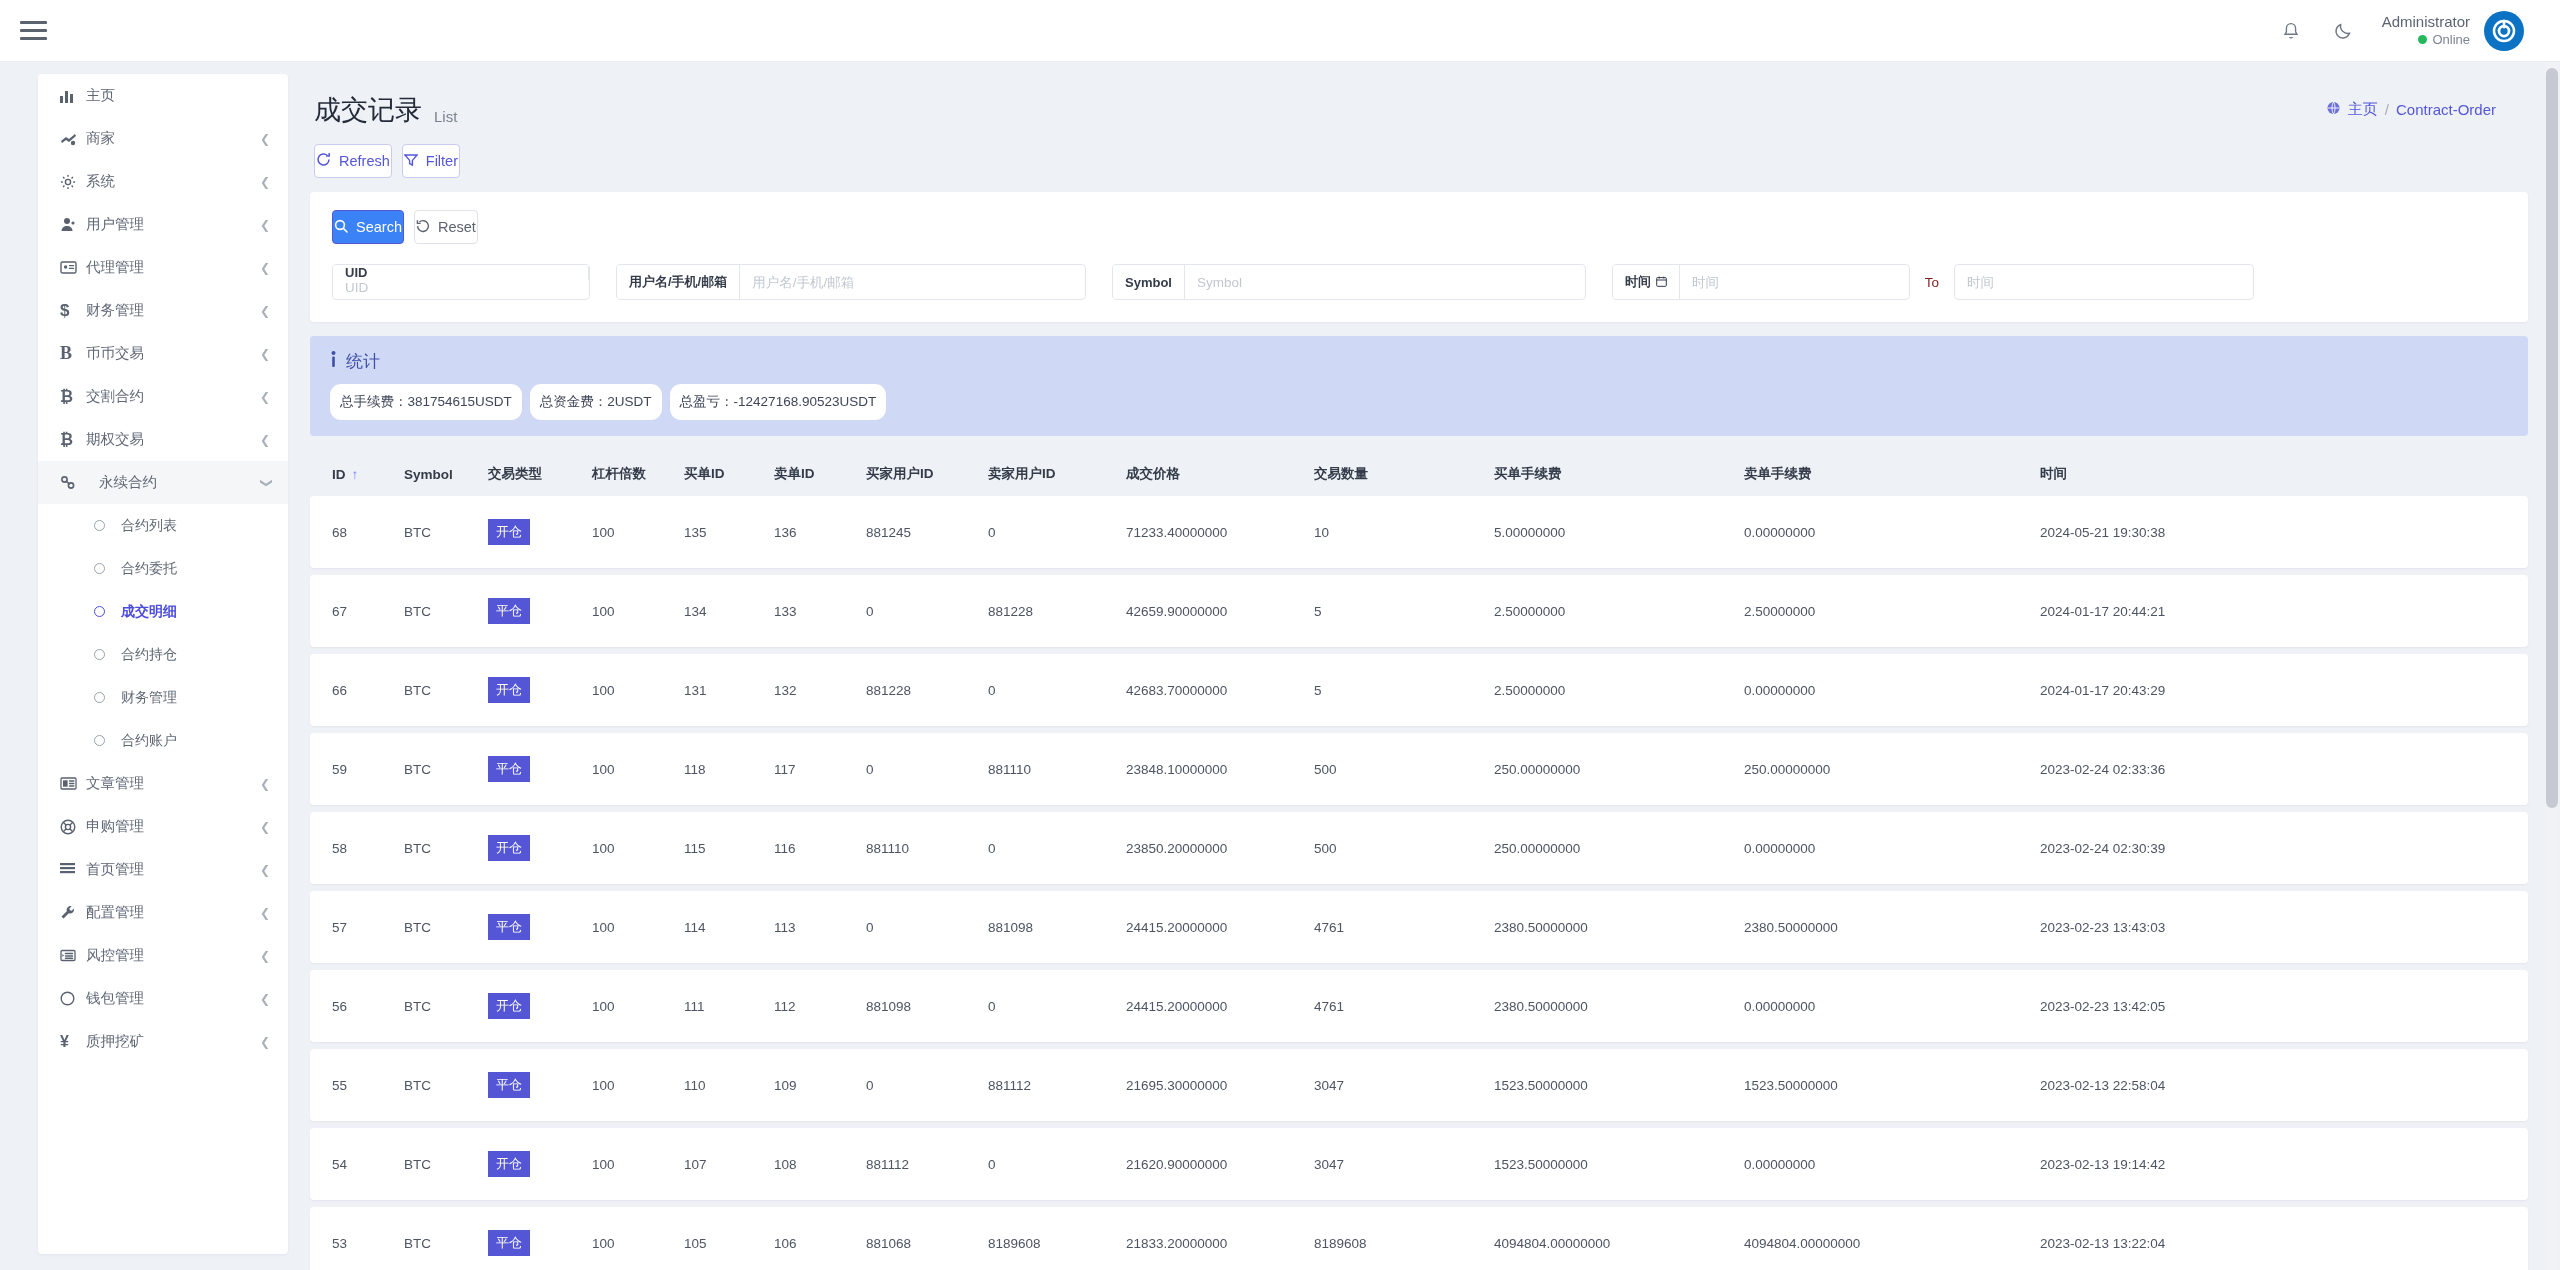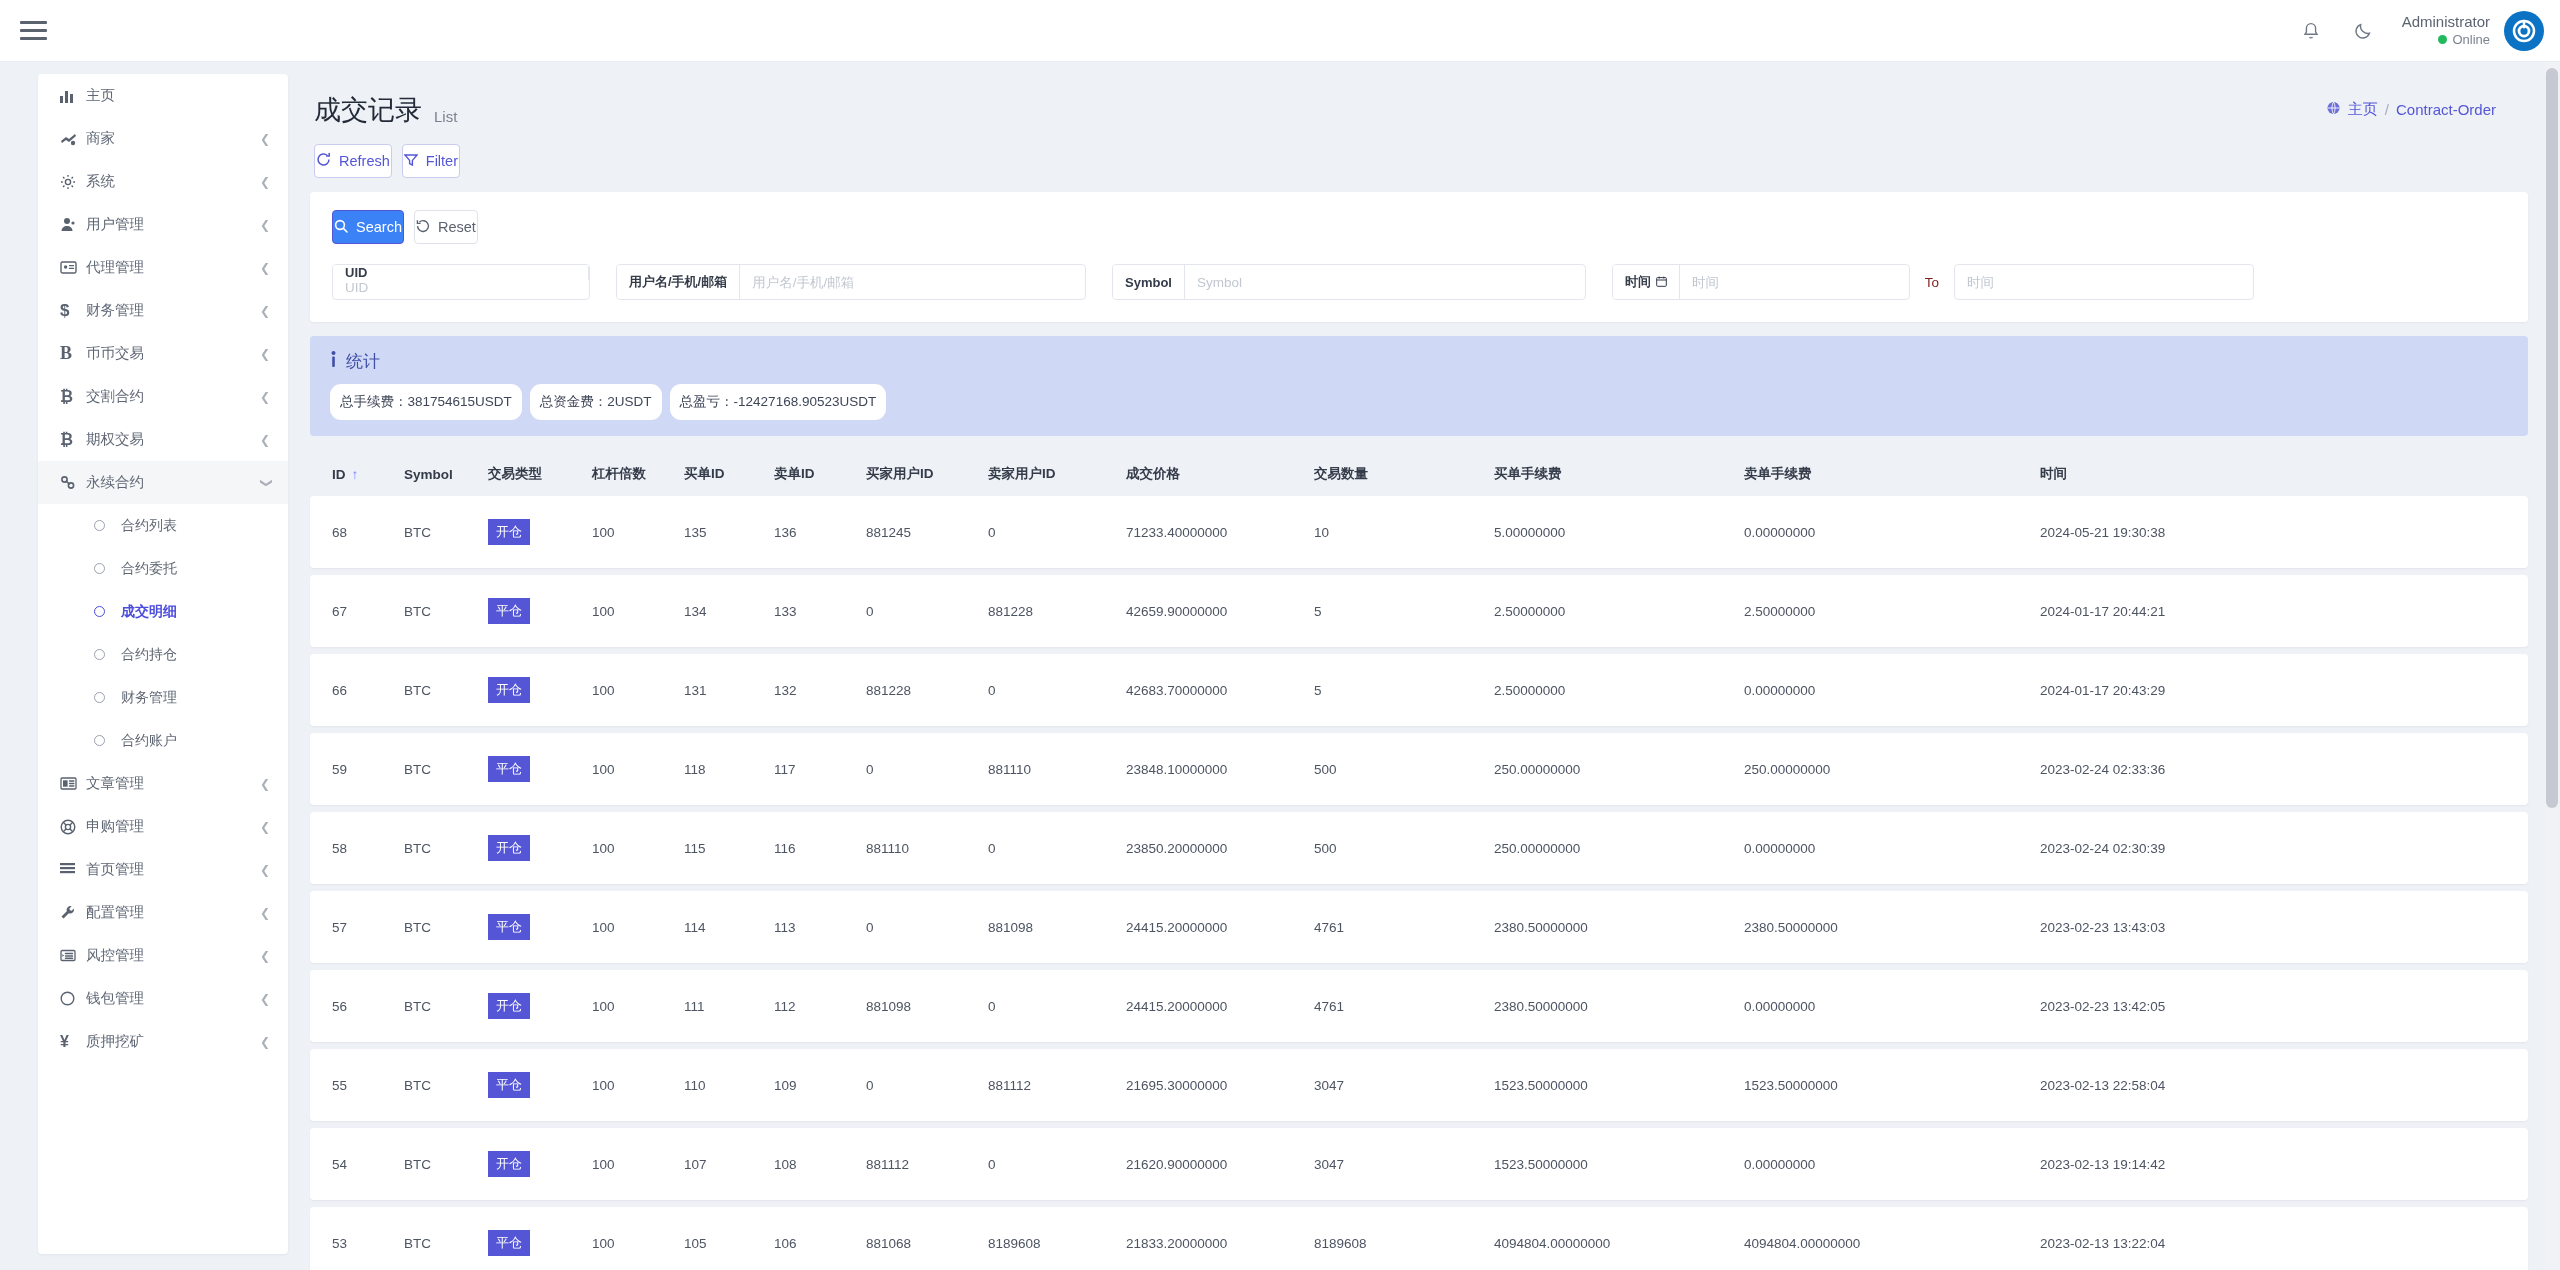--- a/index.html
+++ b/index.html
@@ -13,21 +13,21 @@
   
   .topbar {
     position: absolute; top: 0; left: 0; width: 2560px; height: 62px;
     background: #ffffff; display: flex; align-items: center;
     border-bottom: 1px solid #e9ecf2;
   }
   .hamburger { margin-left: 20px; width: 30px; height: 24px; display: flex;
     flex-direction: column; justify-content: center; gap: 5px; cursor: pointer; }
   .hamburger span { display: block; height: 3px; width: 27px; background: #5a6270; border-radius: 1px; }
 
-  .topright { margin-left: auto; display: flex; align-items: center; gap: 26px; padding-right: 16px; }
+  .topright { margin-left: auto; display: flex; align-items: center; gap: 26px; padding-right: 36px; }
   .ticon { width: 26px; height: 26px; color: #6e7785; display: flex; align-items: center; justify-content: center; cursor: pointer; }
   .userblock { display: flex; align-items: center; gap: 14px; }
   .usertext { text-align: right; line-height: 1.25; }
   .uname { font-size: 15px; color: #5c6472; }
   .ustatus { font-size: 13px; color: #7c8490; display: flex; align-items: center; justify-content: flex-end; gap: 5px; }
   .dot { width: 9px; height: 9px; border-radius: 50%; background: #21b95c; display: inline-block; }
   .avatar { width: 40px; height: 40px; border-radius: 50%; background: #0b72c4;
             display: flex; align-items: center; justify-content: center; }
 
   
@@ -48,21 +48,21 @@
     position: absolute; left: 8px; top: 12px; width: 30px; height: 30px;
   }
   .logo-text { position: absolute; top: 98px; width: 100%; text-align: center;
     font-size: 25px; font-weight: bold; color: #2e3546; letter-spacing: .5px; }
 
   .menu { padding-bottom: 20px; }
   .mitem {
     display: flex; align-items: center; height: 43px; padding: 0 18px 0 22px;
     color: #5f6775; font-size: 14.5px; cursor: pointer; position: relative;
   }
-  .mitem.active-parent { background: #f5f6f8; }
+  .mitem.active-parent { background: #f5f6f8; gap: 13px; }
   .mitem .micon { width: 26px; flex: 0 0 26px; display: flex; align-items: center;
                   justify-content: flex-start; color: #5a6270; font-size: 15px; }
   .mitem .mlabel { flex: 1; }
   .mitem .chev { color: #aab0ba; font-size: 12px; }
   .sub .sitem {
     display: flex; align-items: center; height: 43px; padding-left: 56px;
     color: #606874; font-size: 14px; cursor: pointer;
   }
   .sub .sitem .ring {
     width: 11px; height: 11px; border-radius: 50%;

